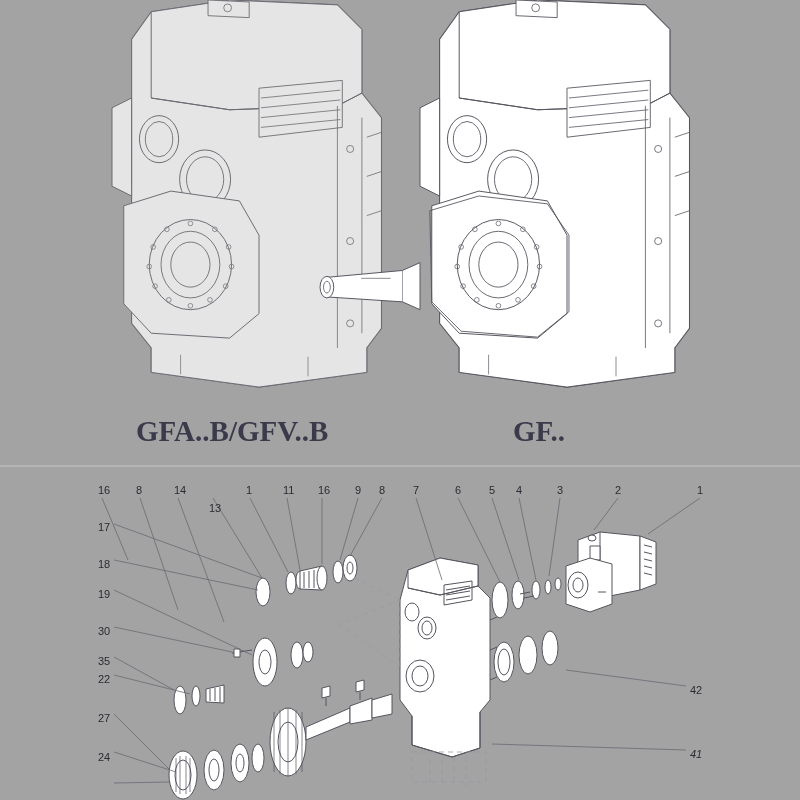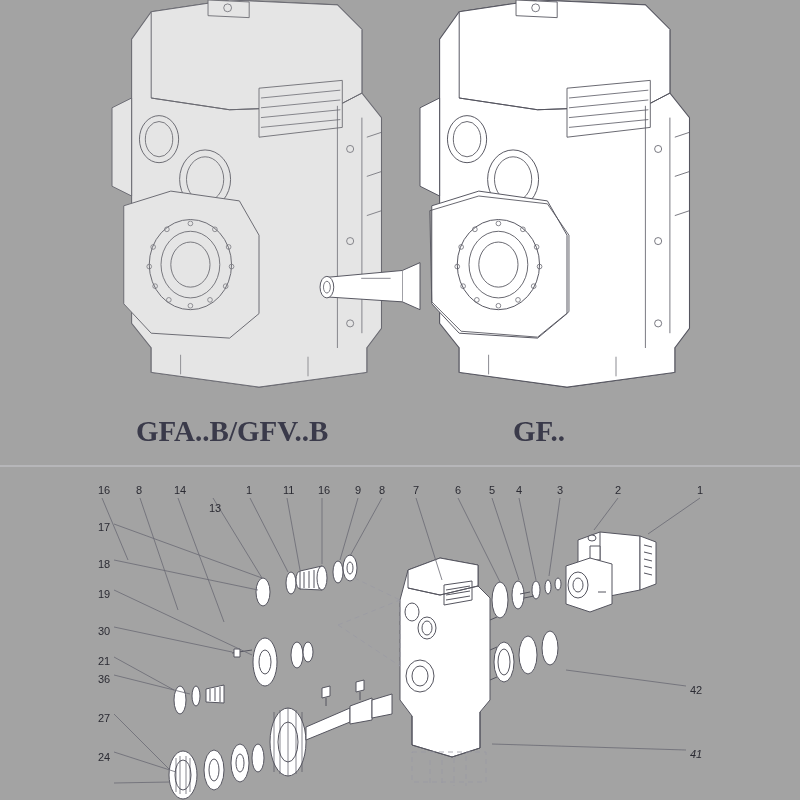--- a/index.html
+++ b/index.html
@@ -288,22 +288,22 @@
       <div class="numlabel" style="left: 455px; top: 484px;">6</div>
       <div class="numlabel" style="left: 489px; top: 484px;">5</div>
       <div class="numlabel" style="left: 516px; top: 484px;">4</div>
       <div class="numlabel" style="left: 557px; top: 484px;">3</div>
       <div class="numlabel" style="left: 615px; top: 484px;">2</div>
       <div class="numlabel" style="left: 697px; top: 484px;">1</div>
       <div class="numlabel" style="left: 98px; top: 521px;">17</div>
       <div class="numlabel" style="left: 98px; top: 558px;">18</div>
       <div class="numlabel" style="left: 98px; top: 588px;">19</div>
       <div class="numlabel" style="left: 98px; top: 625px;">30</div>
-      <div class="numlabel" style="left: 98px; top: 655px;">21</div>
-      <div class="numlabel" style="left: 98px; top: 673px;">36</div>
+      <div class="numlabel" style="left: 98px; top: 655px;">35</div>
+      <div class="numlabel" style="left: 98px; top: 673px;">22</div>
       <div class="numlabel" style="left: 98px; top: 712px;">27</div>
       <div class="numlabel" style="left: 98px; top: 751px;">24</div>
       <div class="numlabel" style="left: 86px; top: 782px; margin-top: 18px;">25</div>
       <div class="numlabel" style="left: 690px; top: 684px;">42</div>
       <div class="numlabel" style="left: 690px; top: 748px; font-style: italic;">41</div>
     </div>
 
 </div>
 
 </body></html>

